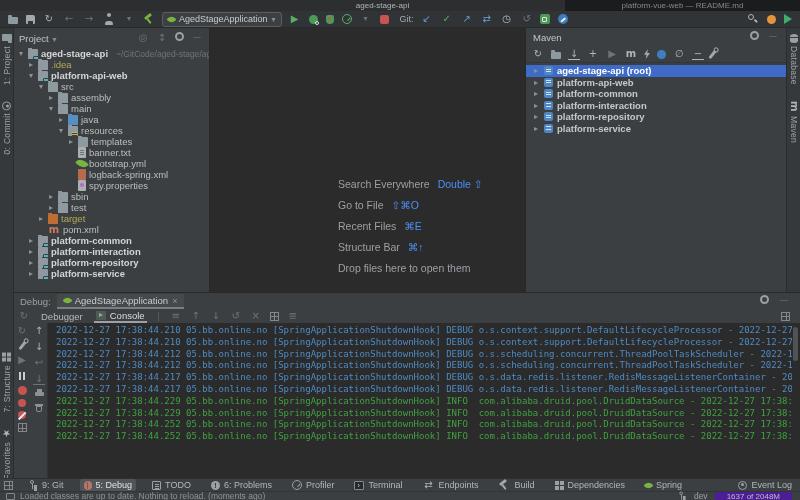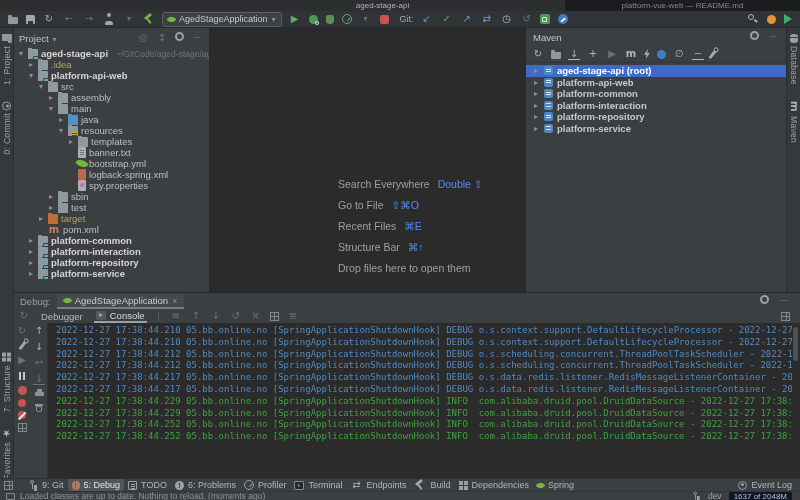--- a/index.html
+++ b/index.html
@@ -163,21 +163,21 @@
   #console-scroll{position:absolute;right:2px;top:4px;width:5px;height:34px;background:#4f5355;border-radius:3px}
 
   
   #bottombar{position:absolute;left:0;top:478px;width:800px;height:13px;background:#3c3f41;border-top:1px solid #2e3032;display:flex;align-items:center;gap:12px;padding:0 8px 0 4px;box-sizing:border-box;z-index:5}
   .bbtn{display:flex;align-items:center;gap:4px;font-size:9px;color:#b3b6b8;padding:0 4px;height:12px;border-radius:2px;white-space:nowrap}
   .bbtn.act{background:#515558;color:#dfe1e3}
   #eventlog{margin-left:auto;display:flex;align-items:center;gap:4px;font-size:9px;color:#b3b6b8}
   #statusbar{position:absolute;left:0;top:491px;width:800px;height:9px;background:#3c3f41;border-top:1px solid #323537;display:flex;align-items:center;gap:5px;padding:0 8px 0 6px;box-sizing:border-box;font-size:8.5px;color:#8f9396;z-index:5}
   #status-right{margin-left:auto;display:flex;align-items:center;gap:7px}
   #branch-label{color:#9da1a4}
-  #memory{background:#0f172a;color:#bcbfc1;padding:0 5px;border-radius:1px;font-size:8px;line-height:9px}
+  #memory{background:#4c1d95;color:#bcbfc1;padding:0 12px;border-radius:1px;font-size:8px;line-height:9px}
 </style>
 </head>
 <body>
 
 <div id="app">
 
   <div id="titlebar">
     <div id="title-main">
         <span>aged-stage-api</span>
       </div>
@@ -521,21 +521,21 @@
           <div class="cline lvl-info">2022-12-27 17:38:44.252 05.bb.online.no [SpringApplicationShutdownHook] INFO  com.alibaba.druid.pool.DruidDataSource - 2022-12-27 17:38:44,252 [S</div>
           <div class="cline lvl-blank"></div>
           <div class="cline lvl-blank"></div>
         </div>
       <div id="console-scroll"></div>
     </div>
   </div>
 
   <div id="bottombar">
     <span class="icn sh-grid dim"></span>
-    <div id="bottom-items" style="display:flex;gap:0;">
+    <div id="bottom-items" style="display:flex;gap:12px;">
         <div class="bbtn">
           <span class="icn sh-branch"></span>
           <span>9: Git</span>
         </div>
         <div class="bbtn act">
           <span class="icn sh-bug"></span>
           <span>5: Debug</span>
         </div>
         <div class="bbtn">
           <span class="icn sh-todo"></span>

